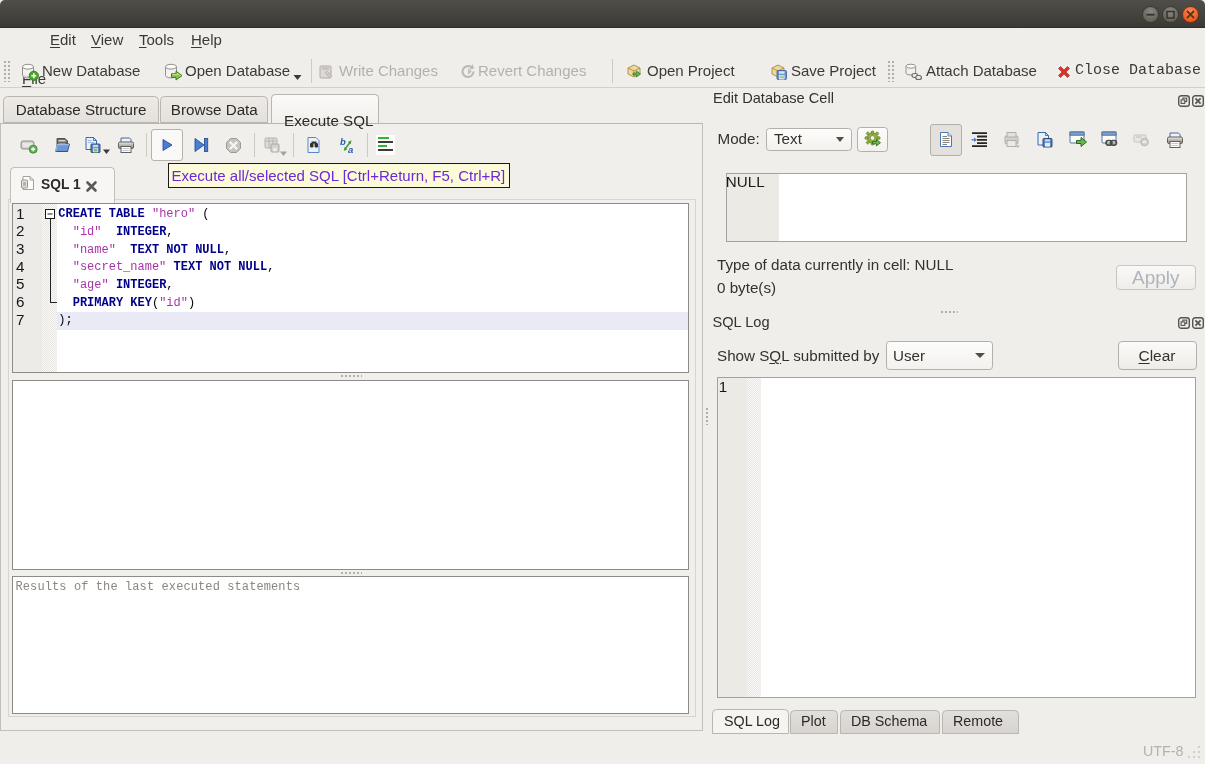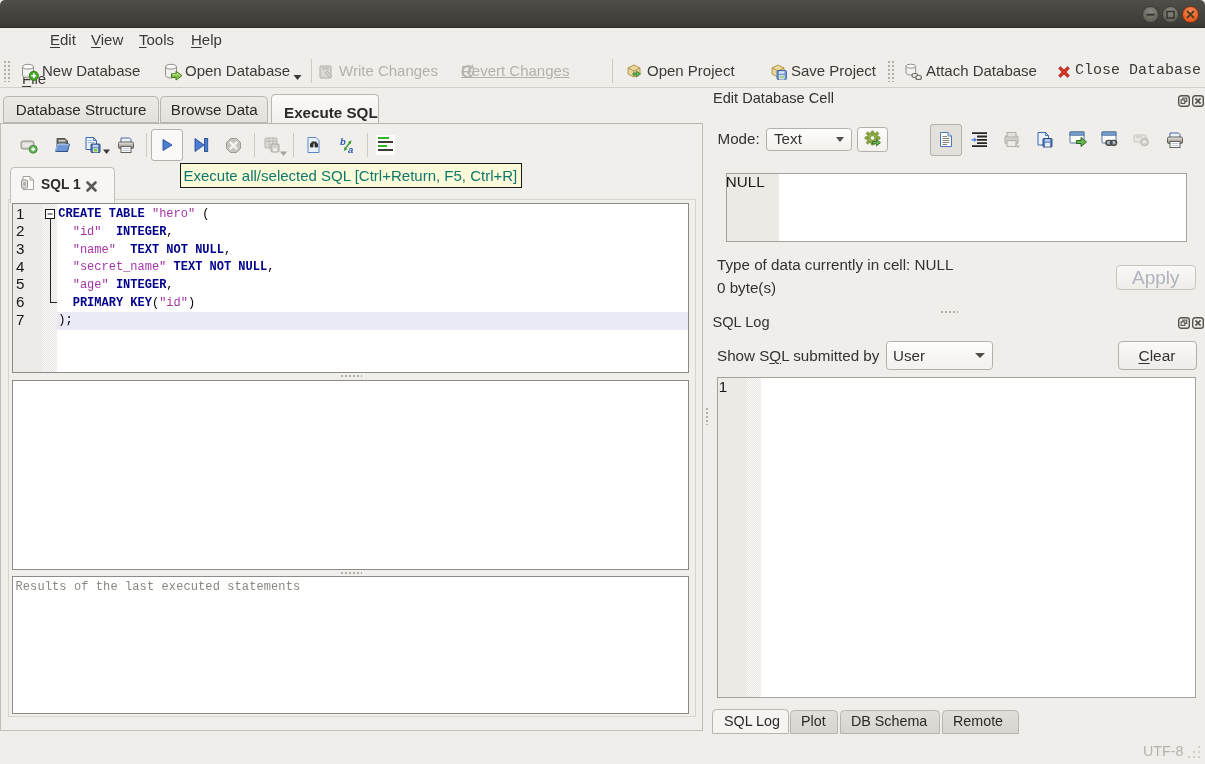--- a/index.html
+++ b/index.html
@@ -91,21 +91,21 @@
     <rect x="2" y="3" width="11" height="12" rx="1" fill="#dcd9d4" stroke="#b0aca6"></rect>
     <rect x="4" y="3" width="7" height="4" fill="#c8c5c0"></rect>
     <path d="M9 8 l5 5 -2 2 -5 -5 z" fill="#cfccc7" stroke="#b0aca6" stroke-width="0.7"></path>
   </svg>
   <div class="abs tlabel dis" style="left:339px;">Write Changes</div>
   <svg class="abs" style="left:460px;top:63px" width="17" height="17" viewBox="0 0 17 17">
     <path d="M13.5 8.5 a5.5 5.5 0 1 1 -2.2 -4.4" fill="none" stroke="#bcb8b2" stroke-width="2"></path>
     <path d="M12.5 1 l1.5 4.5 -4.5 1 z" fill="#bcb8b2"></path>
     <path d="M8 5 l4 3.5 -4 3.5 z" fill="#c6c2bc"></path>
   </svg>
-  <div class="abs tlabel dis" style="left:461px;text-decoration:underline;">Revert Changes</div>
+  <div class="abs tlabel dis" style="left:478px;">Revert Changes</div>
   <div class="abs vsep" style="left:612px;top:59px;height:24px;"></div>
   <svg class="abs" style="left:626px;top:63px" width="17" height="17" viewBox="0 0 17 17">
     <path d="M2 5 L8 2 L14 5 L14 11 L8 14 L2 11 Z" fill="#ecd9a2" stroke="#ad8c3c" stroke-width="0.9"></path>
     <path d="M2 5 L8 8 L14 5 M8 8 L8 14" fill="none" stroke="#ad8c3c" stroke-width="0.9"></path>
     <path d="M7 10 h3.5 v-2 l4 3 -4 3 v-2 h-3.5 z" fill="#62b356" stroke="#3d7d35" stroke-width="0.8"></path>
   </svg>
   <div class="abs tlabel" style="left:647px;">Open Project</div>
   <svg class="abs" style="left:770px;top:63px" width="17" height="17" viewBox="0 0 17 17">
     <path d="M2 5 L8 2 L14 5 L14 11 L8 14 L2 11 Z" fill="#ecd9a2" stroke="#ad8c3c" stroke-width="0.9"></path>
     <path d="M2 5 L8 8 L14 5 M8 8 L8 14" fill="none" stroke="#ad8c3c" stroke-width="0.9"></path>
@@ -126,21 +126,21 @@
   <svg class="abs" style="left:1056px;top:64px" width="16" height="16" viewBox="0 0 16 16">
     <path d="M2.5 4.5 L4.5 2.5 L8 6 L11.5 2.5 L13.5 4.5 L10 8 L13.5 11.5 L11.5 13.5 L8 10 L4.5 13.5 L2.5 11.5 L6 8 Z" fill="#d8352a" stroke="#9c1f16" stroke-width="0.6"></path>
   </svg>
   <div class="abs tlabel" style="left:1075px;font-family:Liberation Mono, monospace;">Close Database</div>
 
   <div class="abs tab" style="left:3px;top:96px;width:155.5px;height:27px;"></div>
   <div class="abs tablabel" style="left:15.7px;top:100.5px;">Database Structure</div>
   <div class="abs tab" style="left:159.5px;top:96px;width:108px;height:27px;"></div>
   <div class="abs tablabel" style="left:170.8px;top:100.5px;">Browse Data</div>
   <div class="abs tab active" style="left:270.5px;top:93.5px;width:108.5px;height:29.5px;z-index:3;"></div>
-  <div class="abs tablabel" style="left:284px;top:104px;z-index:4;font-weight:bold;">Execute SQL</div>
+  <div class="abs tablabel" style="left:284px;top:112px;z-index:4;">Execute SQL</div>
 
   <div id="pane" class="abs"></div>
 
   <svg class="abs" style="left:20px;top:137px" width="18" height="17" viewBox="0 0 18 17">
     <rect x="1" y="4" width="13" height="8" rx="2" fill="#c9c6c1" stroke="#8e8b86" stroke-width="0.9"></rect>
     <rect x="2.4" y="5.4" width="10.2" height="5.2" rx="1" fill="#e9e7e3"></rect>
     <circle cx="13.2" cy="12.2" r="4" fill="#62b356" stroke="#3d7d35" stroke-width="0.8"></circle>
     <path d="M13.2 10.2 v4 M11.2 12.2 h4" stroke="#fff" stroke-width="1.4"></path>
   </svg>
   <svg class="abs" style="left:54px;top:136px" width="17" height="18" viewBox="0 0 17 18">
@@ -225,21 +225,21 @@
     <path d="M3 1.5 h7 l3.5 3.5 v9.5 h-10.5 z" fill="#fdfdfc" stroke="#a5a19b" stroke-width="1"></path>
     <path d="M10 1.5 v3.5 h3.5" fill="none" stroke="#a5a19b" stroke-width="1"></path>
     <rect x="1.5" y="5" width="6" height="8" rx="1" fill="#e4e1dc" stroke="#8e8b86" stroke-width="0.9"></rect>
     <rect x="3.2" y="7" width="2.6" height="4" fill="#b3afa9"></rect>
   </svg>
   <div class="abs" style="left:41px;top:177px;font-size:13.8px;font-weight:bold;color:#2b2a27;">SQL 1</div>
   <svg class="abs" style="left:85px;top:180px" width="13" height="13">
       <path d="M2.5 2.5 L10.5 10.5 M10.5 2.5 L2.5 10.5" stroke="#5a5955" stroke-width="2.6" stroke-linecap="round"></path>
     </svg>
 
-  <div class="abs" style="left:180px;top:162.5px;width:342px;height:25.5px;background:#fbfbd9;border:1px solid #1a1a1a;box-sizing:border-box;z-index:9;font-size:15px;color:#0f766e;line-height:24.5px;padding-left:2.5px;">Execute all/selected SQL [Ctrl+Return, F5, Ctrl+R]</div>
+  <div class="abs" style="left:168px;top:162.5px;width:342px;height:25.5px;background:#fbfbd9;border:1px solid #1a1a1a;box-sizing:border-box;z-index:9;font-size:15px;color:#6d28d9;line-height:24.5px;padding-left:2.5px;">Execute all/selected SQL [Ctrl+Return, F5, Ctrl+R]</div>
 
   <div class="abs box" style="left:12px;top:203px;width:677px;height:170px;"></div>
   <div class="abs" style="left:13px;top:204px;width:29px;height:168px;background:#edebe7;"></div>
   <div class="abs checker" style="left:42px;top:204px;width:15px;height:168px;"></div>
   <div class="abs" style="left:57px;top:311.9px;width:631px;height:17.65px;background:#e9eaf6;"></div>
   <div class="abs gutnum" style="left:16px;top:204.6px;">1<br>2<br>3<br>4<br>5<br>6<br>7</div>
 
   <svg class="abs" style="left:42px;top:204px;" width="15" height="168">
     <rect x="3.5" y="5.5" width="9" height="9" fill="#fff" stroke="#1a1a1a"></rect>
     <line x1="5.5" y1="10" x2="10.5" y2="10" stroke="#1a1a1a" stroke-width="1"></line>

